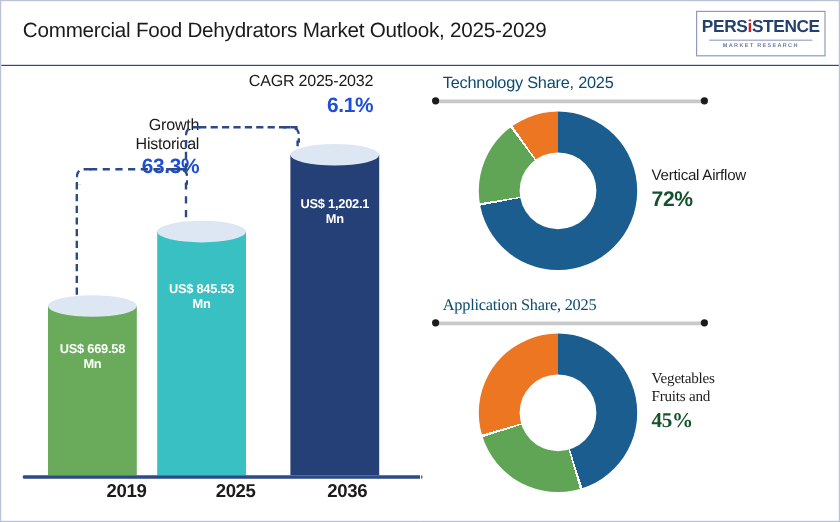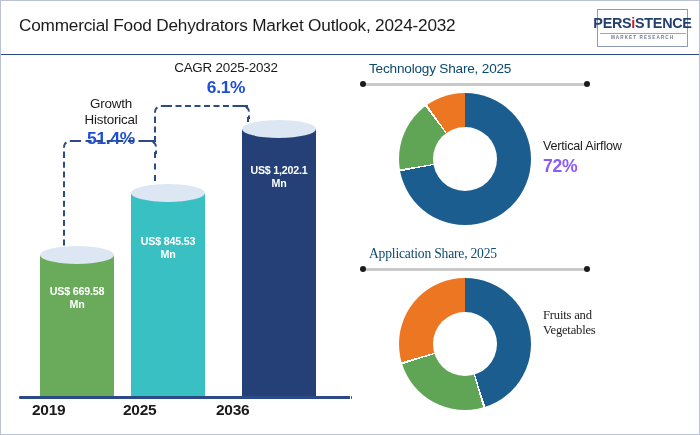--- a/index.html
+++ b/index.html
@@ -24,21 +24,21 @@
   }
   #page-title{
     position:absolute;left:18px;top:14px;
     font-size:17.2px;
     letter-spacing:-0.2px;
     color:#1b1b1b;
     white-space:nowrap;
   }
   #logo{
     position:absolute;right:13px;top:8px;
-    width:91px;height:38px;
+    width:108px;height:38px;
     border:1px solid #8e9bbd;
     box-sizing:border-box;
     background:#fff;
     display:flex;flex-direction:column;
     align-items:center;justify-content:center;
   }
   #logo .wordmark{
     font-size:14.4px;font-weight:700;letter-spacing:-0.3px;
     color:#24406f;line-height:1;
   }
@@ -65,26 +65,26 @@
     position:absolute;left:0;top:-9px;width:74px;height:18px;
     border-radius:50%;background:#dde7f4;
   }
   .bar-value{
     position:absolute;left:0;width:74px;
     text-align:center;color:#ffffff;
     font-size:10.7px;font-weight:700;line-height:1.18;
     letter-spacing:-0.2px;
   }
   .x-label{
-    position:absolute;top:346px;width:90px;text-align:left;
+    position:absolute;top:346px;width:90px;text-align:right;
     font-size:15.5px;font-weight:700;color:#1b1b1b;letter-spacing:-0.3px;
   }
 
   
-  .callout{position:absolute;text-align:center;}
+  .callout{position:absolute;text-align:right;}
   .callout .c-title{
     font-size:13.4px;color:#1b1b1b;line-height:1.16;letter-spacing:-0.2px;
   }
   .callout .c-value{
     font-size:17.4px;font-weight:700;color:#1d4ed8;line-height:1.18;
     letter-spacing:-0.3px;margin-top:1px;
   }
 
   
   .conn{position:absolute;}
@@ -131,44 +131,44 @@
   .donut{position:relative;border-radius:50%;}
   .donut .hole{
     position:absolute;border-radius:50%;background:#ffffff;
     left:50%;top:50%;transform:translate(-50%,-50%);
   }
   .legend{position:absolute;}
   .legend .l-label{
     font-size:12.6px;color:#1b1b1b;line-height:1.2;letter-spacing:-0.2px;
   }
   .legend .l-value{
-    font-size:17.6px;font-weight:700;color:#8b5cf6;line-height:1.2;
+    font-size:17.6px;font-weight:700;color:#14532d;line-height:1.2;
     letter-spacing:-0.3px;margin-top:2px;
   }
 </style>
 </head>
 <body>
 
 <div id="canvas">
 
   <div id="header">
-    <div id="page-title">Commercial Food Dehydrators Market Outlook, 2024-2032</div>
+    <div id="page-title">Commercial Food Dehydrators Market Outlook, 2025-2029</div>
 
     <div id="logo">
       <div class="wordmark"><span>PERS</span><span class="red-i">i</span><span>STENCE</span></div>
       <div class="tagline">MARKET RESEARCH</div>
     </div>
   </div>
 
   <div id="bars-panel">
 
     <div class="callout" style="left:55px;top:41px;width:110px;">
       <div class="c-title">Growth</div>
       <div class="c-title">Historical</div>
-      <div class="c-value">51.4%</div>
+      <div class="c-value">63.3%</div>
     </div>
 
     <div class="callout" style="left:140px;top:5px;width:170px;">
       <div class="c-title">CAGR 2025-2032</div>
       <div class="c-value">6.1%</div>
     </div>
 
     <div class="conn">
       <div class="corner-l" style="left:62px;top:85px;"></div>
       <div class="v" style="left:62px;top:97px;height:113px;"></div>
@@ -258,18 +258,19 @@
                     #1a5d8e 0deg 162deg,
                     #ffffff 162deg 164deg,
                     #5fa555 164deg 252deg,
                     #ffffff 252deg 254deg,
                     #ed7623 254deg 360deg);">
         <div class="hole" style="width:64px;height:64px;"></div>
       </div>
     </div>
 
     <div class="legend" style="left:182px;top:62px;width:140px;">
+      <div class="l-label">Vegetables</div>
       <div class="l-label">Fruits and</div>
-      <div class="l-label">Vegetables</div>
+      <div class="l-value">45%</div>
     </div>
   </div>
 
 </div>
 
 </body></html>

